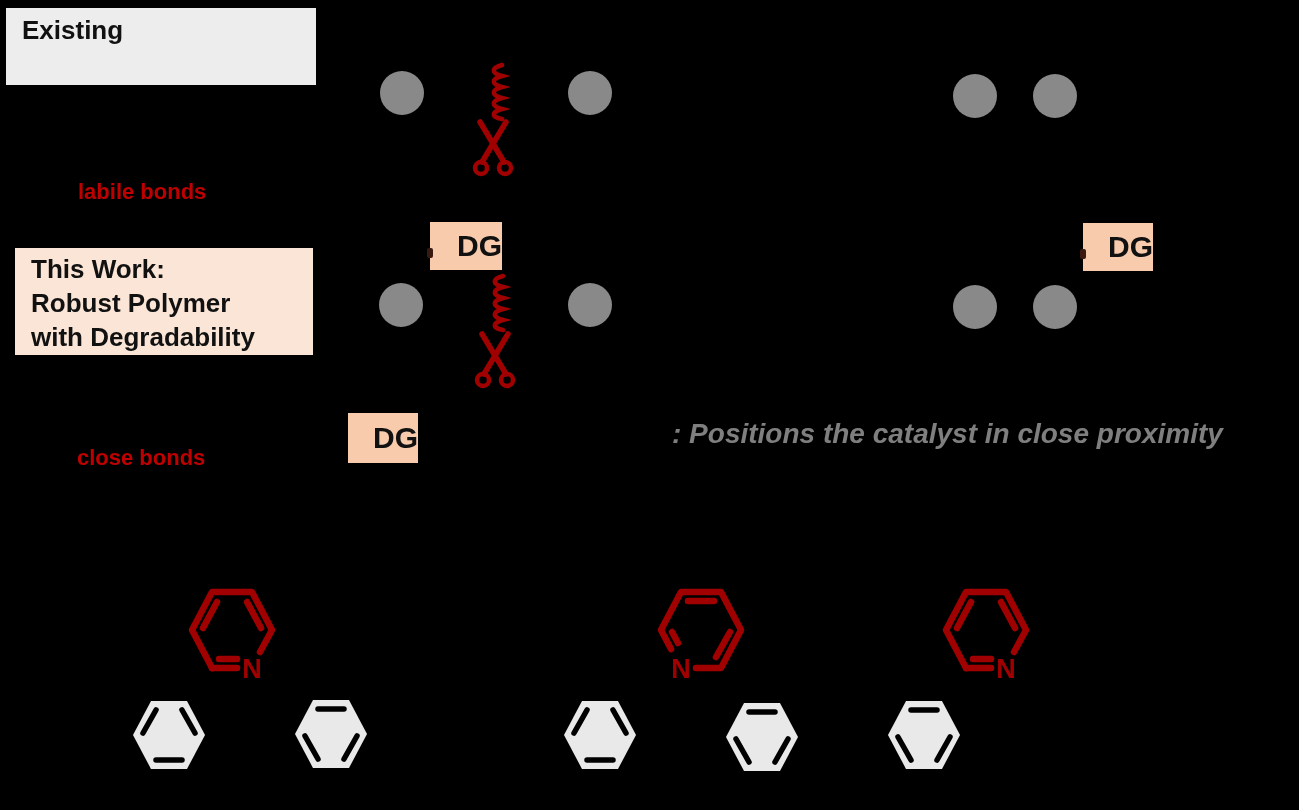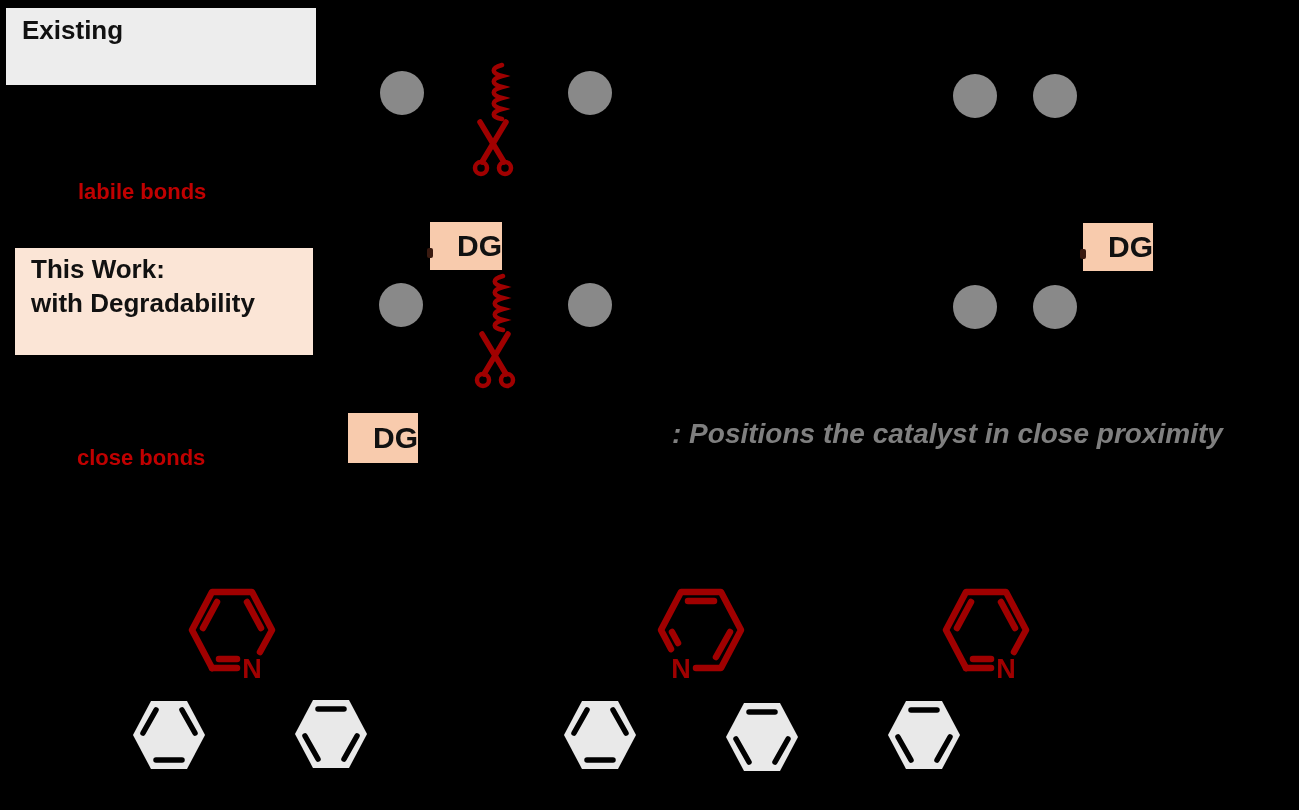--- a/index.html
+++ b/index.html
@@ -52,20 +52,21 @@
   <path d="M11,3 L35,43" stroke="var(--structure-red)" stroke-width="5.5" stroke-linecap="round"></path>
   <circle cx="12" cy="49" r="6" fill="none" stroke="var(--structure-red)" stroke-width="4.5"></circle>
   <circle cx="36" cy="49" r="6" fill="none" stroke="var(--structure-red)" stroke-width="4.5"></circle>
 </svg>
 
 <div class="abs bead" style="left:953px;top:74px;"></div>
 <div class="abs bead" style="left:1033px;top:74px;"></div>
 
 <div class="abs headbox thiswork-box">
   <div>This Work:</div>
+  <div>Robust Polymer</div>
   <div>with Degradability</div>
 </div>
 
 <div class="abs dgbox" style="left:430px;top:222px;">
   <span class="nub"></span>
   <span>DG</span>
 </div>
 
 <div class="abs bead" style="left:379px;top:283px;"></div>
 <div class="abs bead" style="left:568px;top:283px;"></div>

